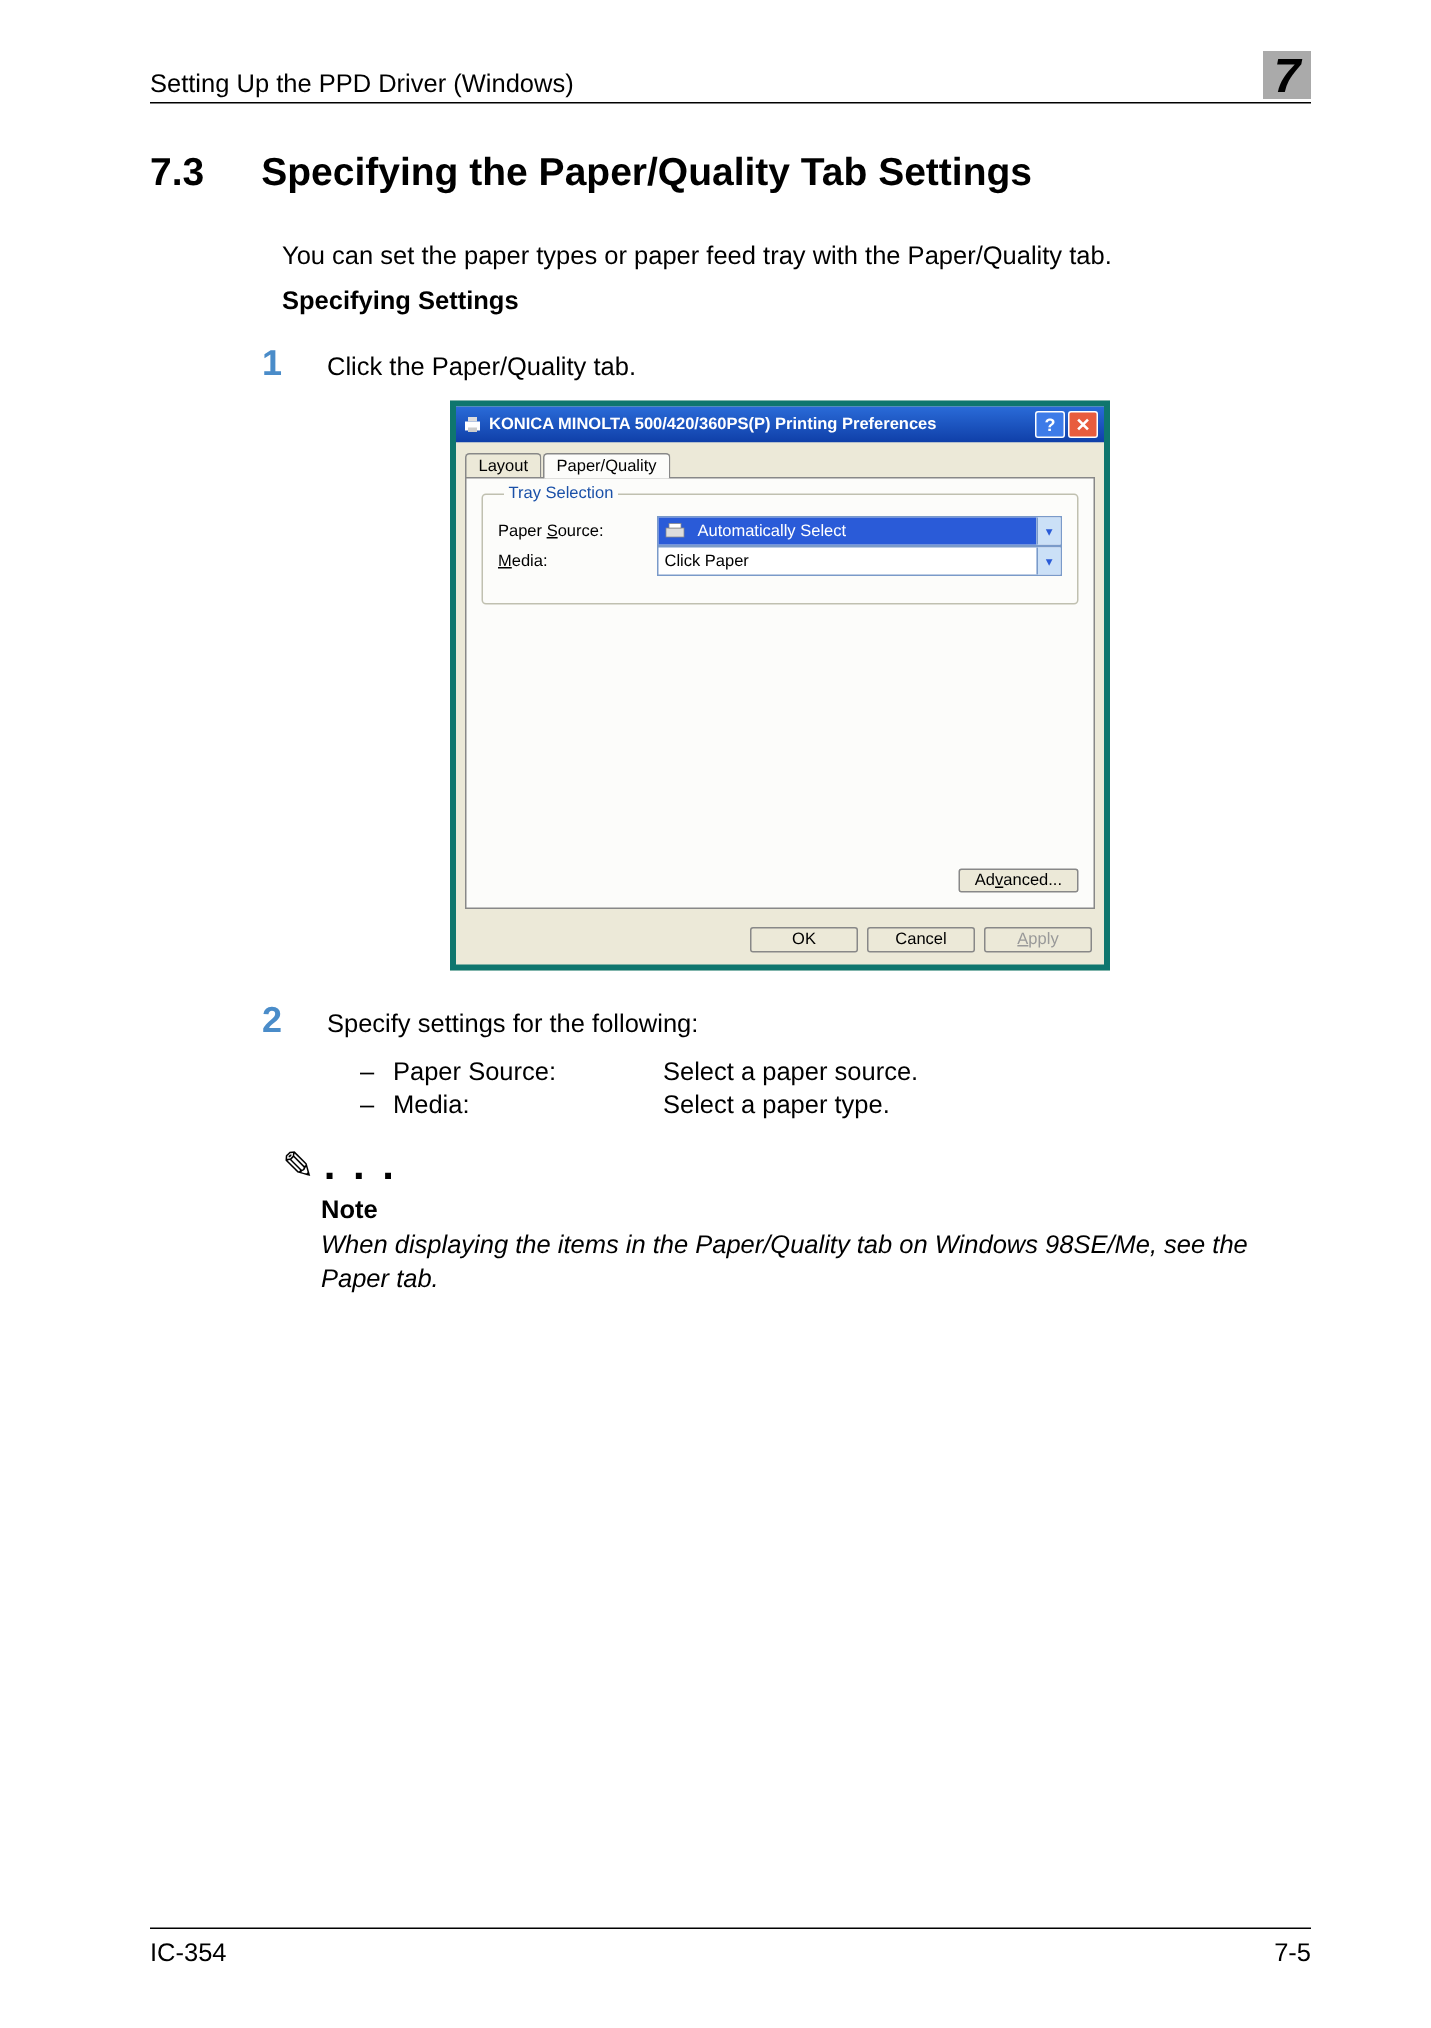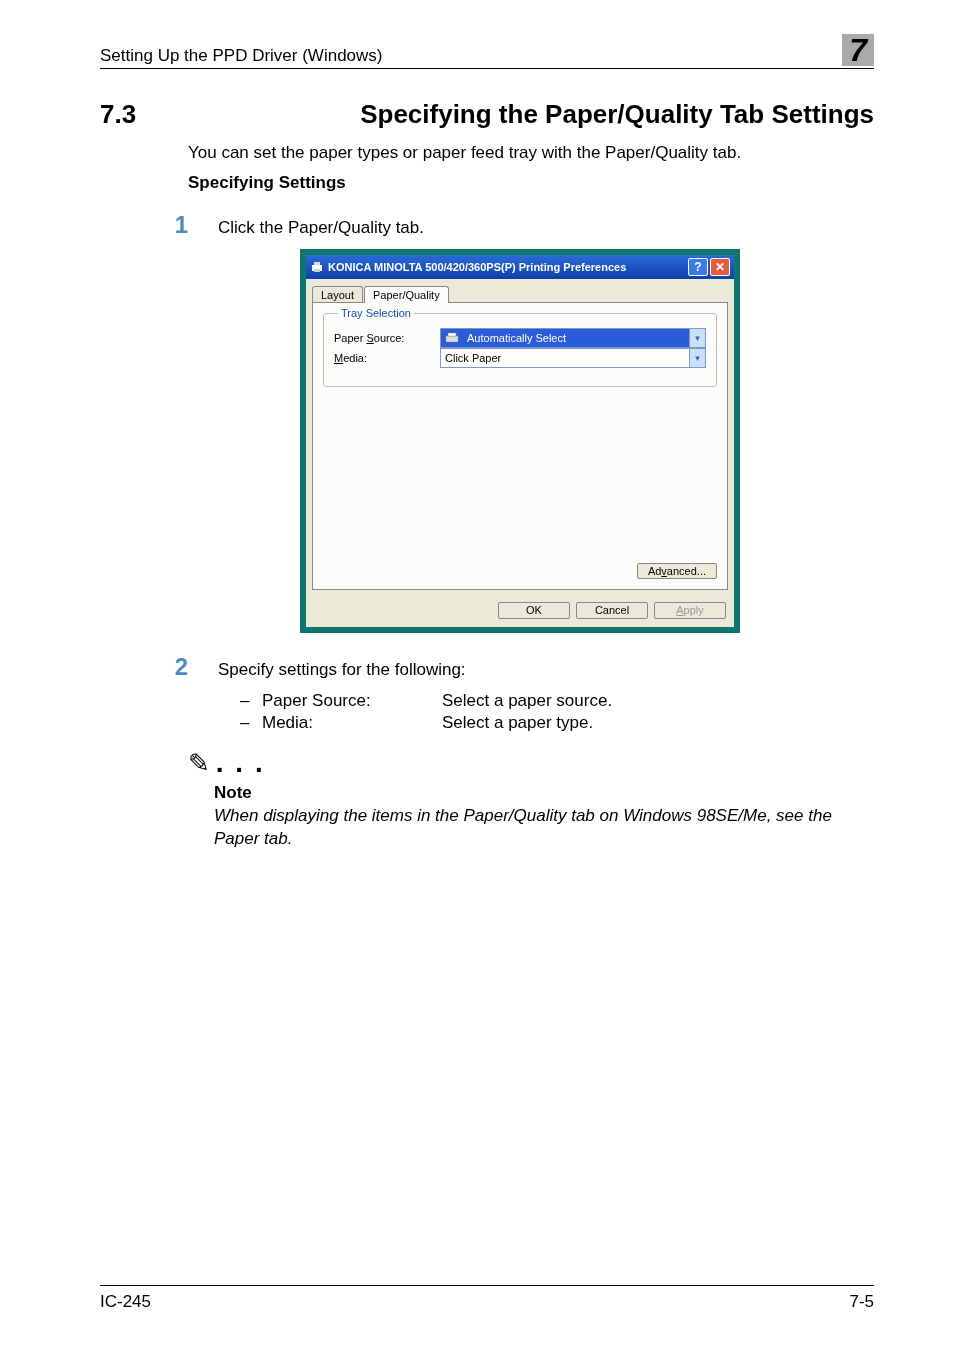--- a/index.html
+++ b/index.html
@@ -31,22 +31,21 @@
     }
     .chapter-num {
       font-size: 32px;
       font-weight: 700;
       font-style: italic;
       color: #000;
     }
     .section-heading {
       display: flex;
       gap: 38px;
-      margin-bottom: 12px;
-      justify-content: space-between;
+      margin-bottom: 30px;
     }
     .section-num {
       font-size: 26px;
       font-weight: 700;
     }
     .section-title {
       font-size: 26px;
       font-weight: 700;
     }
     .body-indent {
@@ -77,21 +76,21 @@
       margin-left: 58px;
     }
     .step-text {
       font-size: 17px;
     }
     .dialog-wrap {
       margin: 10px 0 20px 200px;
     }
     .dialog {
       width: 440px;
-      border: 6px solid #0f766e;
+      border: 4px solid #0f766e;
       background: #ece9d8;
       font-family: Tahoma, Arial, sans-serif;
       font-size: 11px;
     }
     .titlebar {
       background: linear-gradient(#2a6bd8, #0f3fa8);
       color: #fff;
       display: flex;
       align-items: center;
       padding: 3px 4px;
@@ -388,15 +387,15 @@
 </div>
 
 <div class="note-icon-row">
   <span class="hand-icon">✎</span>
   <span class="dots">. . .</span>
 </div>
 <div class="note-label">Note</div>
 <div class="note-text">When displaying the items in the Paper/Quality tab on Windows 98SE/Me, see the Paper tab.</div>
 
 <div class="footer">
-  <span>IC-245</span>
+  <span>IC-354</span>
   <span>7-5</span>
 </div>
 
 </body></html>

